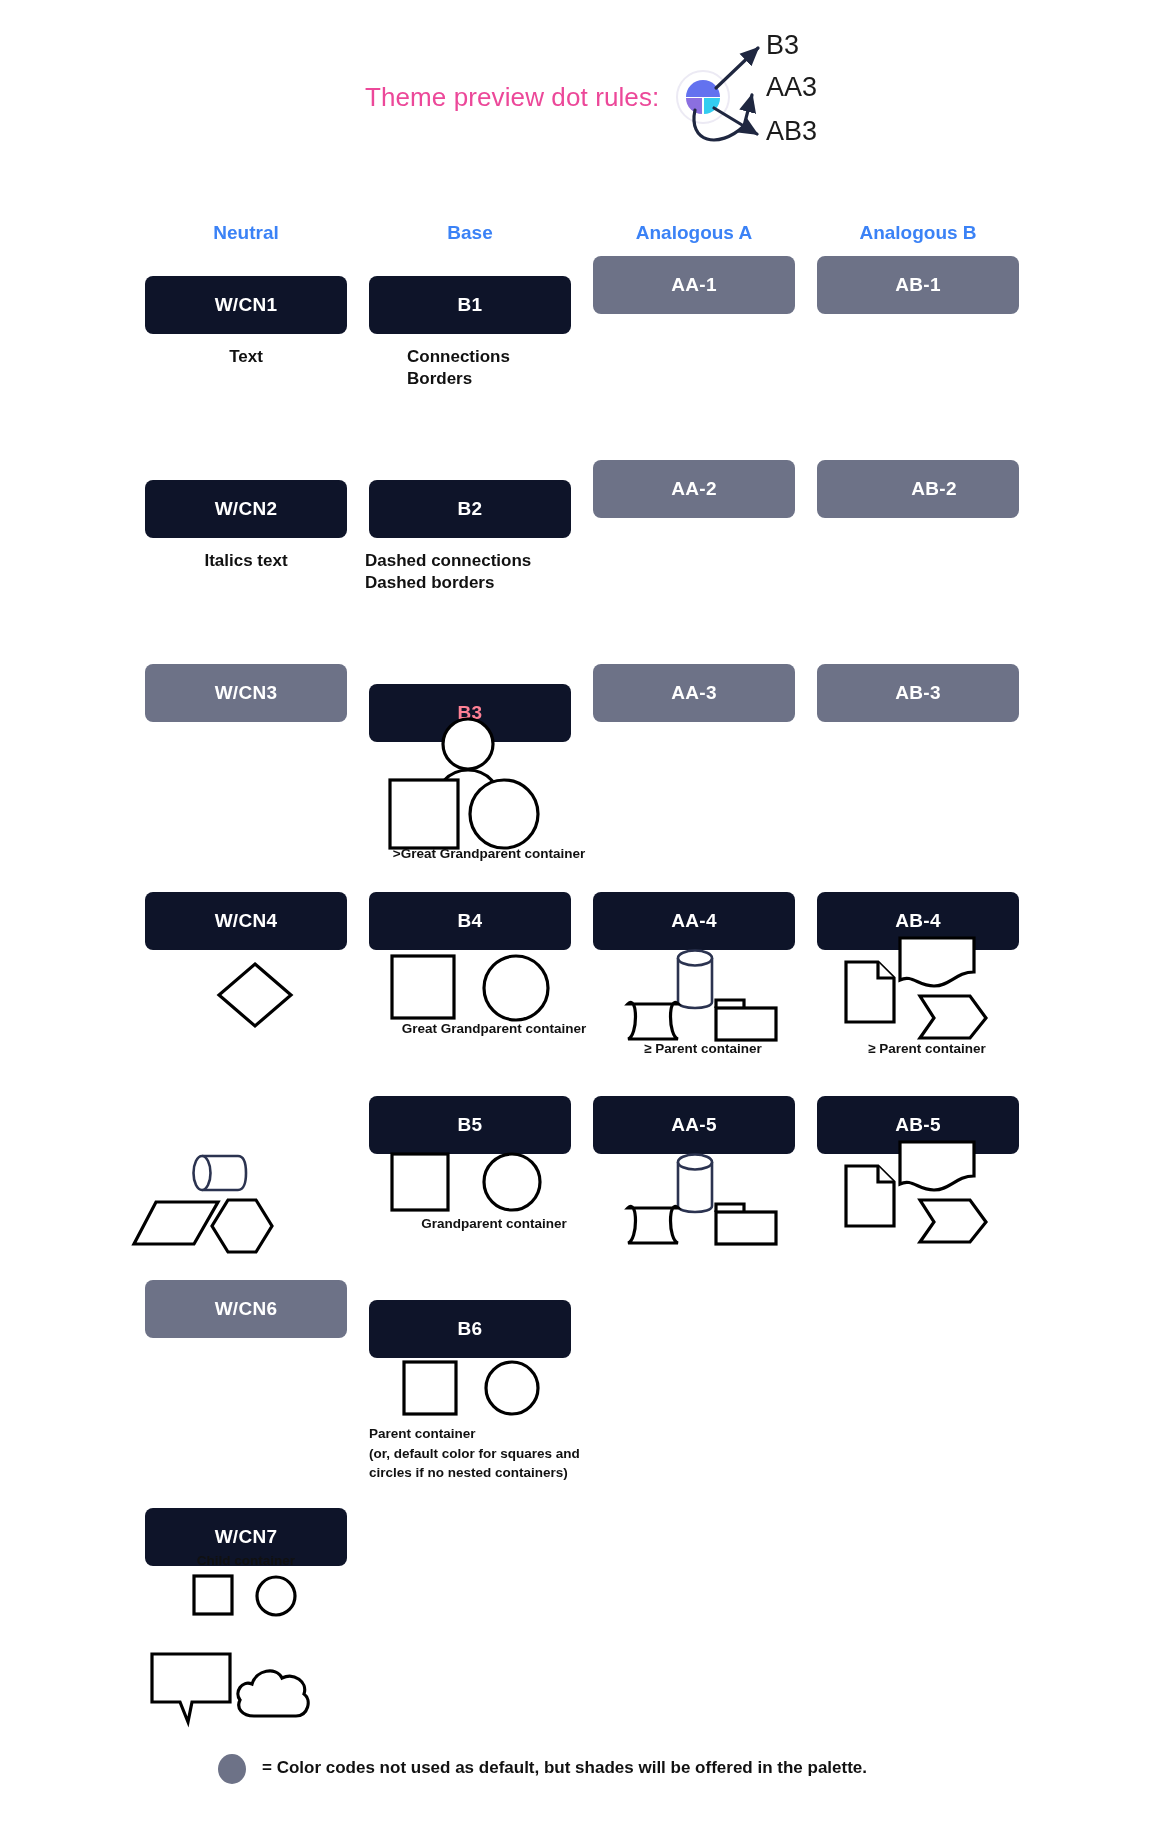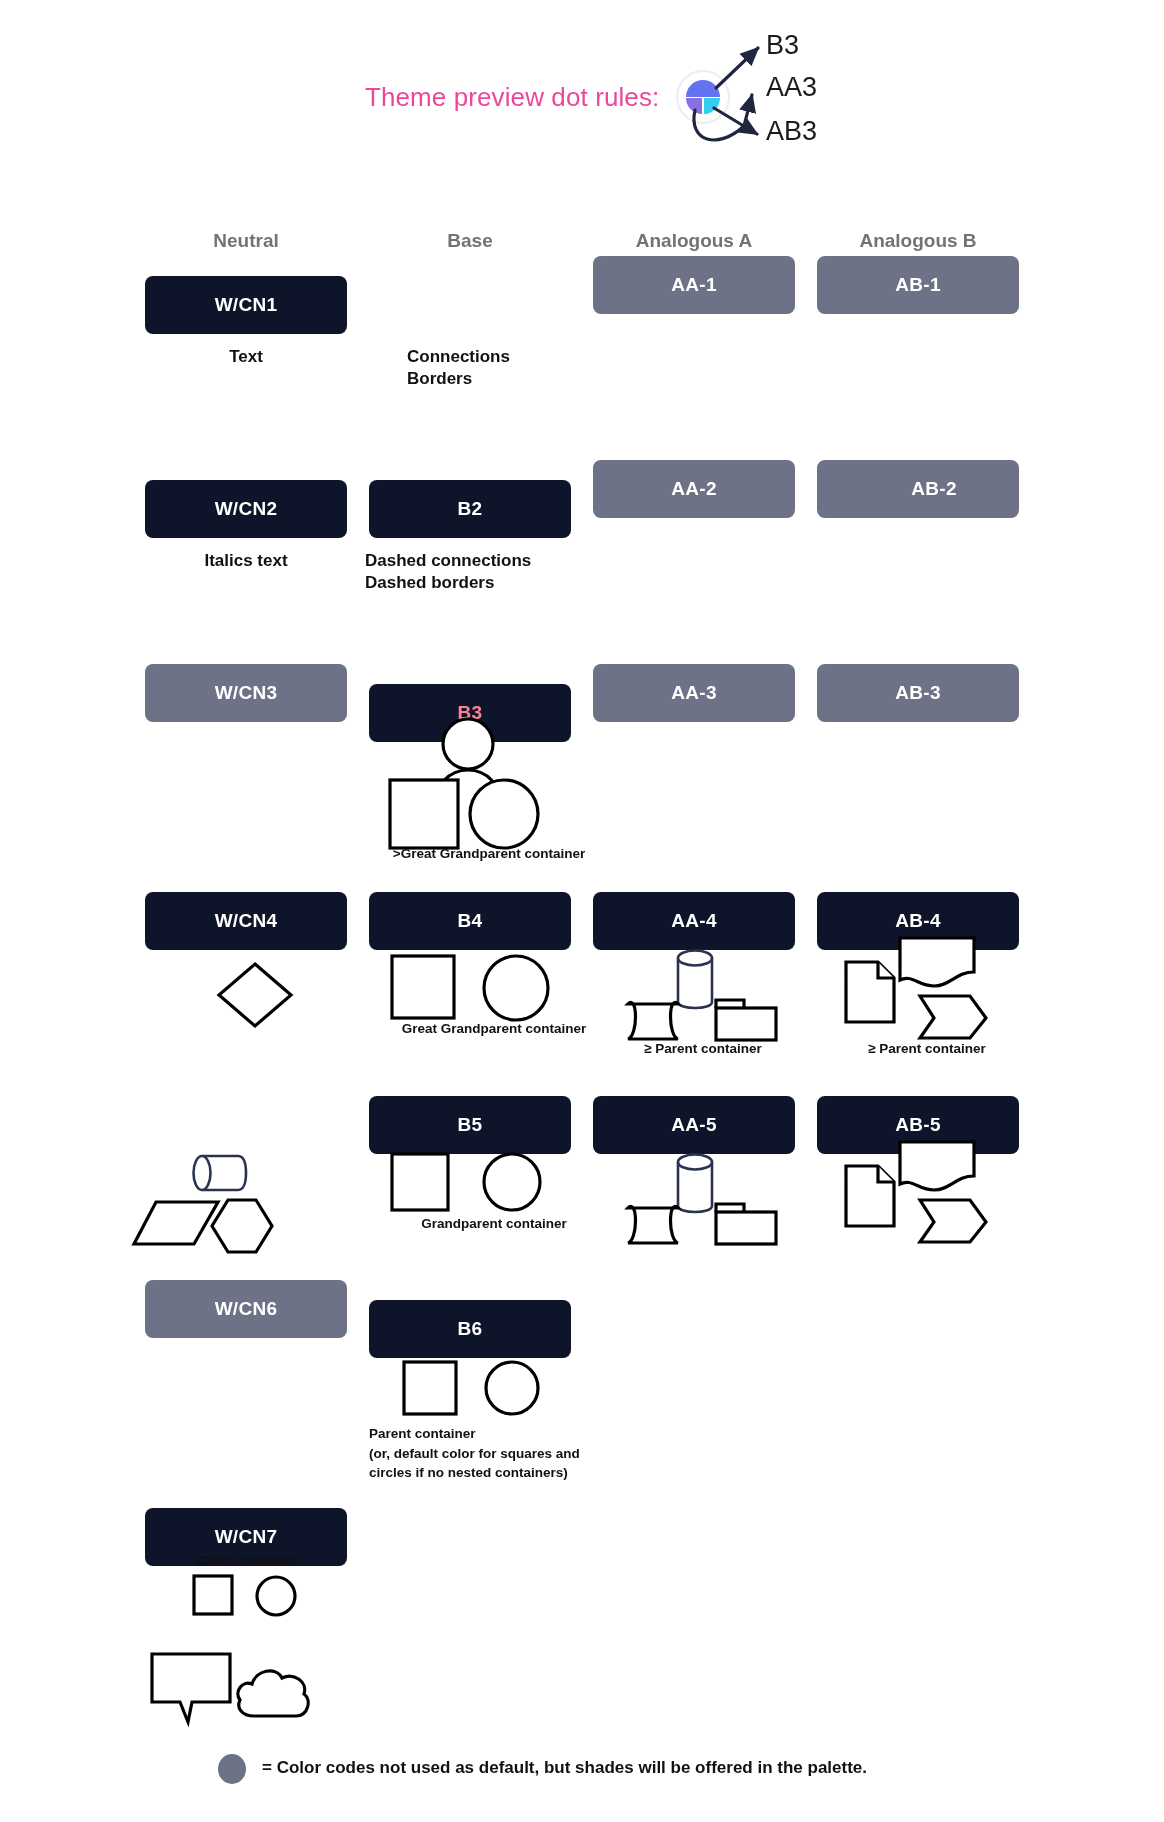--- a/index.html
+++ b/index.html
@@ -80,24 +80,23 @@
   #label-aa3 { left: 766px; top: 72px; }
   #label-ab3 { left: 766px; top: 116px; }
 
   
   #grid { position: absolute; left: 0; top: 0; width: 1164px; height: 1822px; }
 
   .col-header {
     position: absolute;
     font-size: 19px;
     font-weight: 700;
-    color: #737373;
+    color: #3b82f6;
     text-align: center;
     white-space: nowrap;
-    margin-top: 8px;
   }
 
   .swatch {
     position: absolute;
     width: 202px; height: 58px;
     border-radius: 8px;
     display: flex;
     align-items: center;
     justify-content: center;
     font-size: 19px;
@@ -184,20 +183,21 @@
 </div>
 
 <div id="grid">
 
   <div class="col-header" style="left:145px;top:222px;width:202px;">Neutral</div>
   <div class="col-header" style="left:369px;top:222px;width:202px;">Base</div>
   <div class="col-header" style="left:593px;top:222px;width:202px;">Analogous A</div>
   <div class="col-header" style="left:817px;top:222px;width:202px;">Analogous B</div>
 
   <div class="swatch dark" style="left:145px;top:256px;">W/CN1</div>
+  <div class="swatch dark" style="left:369px;top:256px;">B1</div>
   <div class="swatch gray" style="left:593px;top:256px;">AA-1</div>
   <div class="swatch gray" style="left:817px;top:256px;">AB-1</div>
 
   <div class="caption center" style="left:145px;top:346px;width:202px;">Text</div>
   <div class="caption" style="left:407px;top:346px;width:240px;">Connections
 Borders</div>
 
   <div class="swatch dark" style="left:145px;top:460px;">W/CN2</div>
   <div class="swatch dark" style="left:369px;top:460px;">B2</div>
   <div class="swatch gray" style="left:593px;top:460px;">AA-2</div>
@@ -221,21 +221,21 @@
 
         <rect x="8" y="62" width="68" height="68"></rect>
 
         <circle cx="122" cy="96" r="34"></circle>
       </g>
     </svg>
   </div>
   <div class="caption small" style="left:369px;top:845px;width:240px;text-align:center;">&gt;Great Grandparent container</div>
 
   <div class="swatch dark" style="left:145px;top:872px;">W/CN4</div>
-  <div class="swatch dark" style="left:369px;top:872px;">B4</div>
+  <div class="swatch dark" style="left:369px;top:872px;border-radius:7px;">B4</div>
   <div class="swatch dark" style="left:593px;top:872px;">AA-4</div>
   <div class="swatch dark" style="left:817px;top:872px;">AB-4</div>
 
   <div class="shapes" style="left:215px;top:960px;">
     <svg width="80" height="70" viewBox="0 0 80 70">
       <polygon points="40,4 76,35 40,66 4,35" fill="#ffffff" stroke="#000000" stroke-width="3.2"></polygon>
     </svg>
   </div>
 
   <div class="shapes" style="left:388px;top:952px;">

